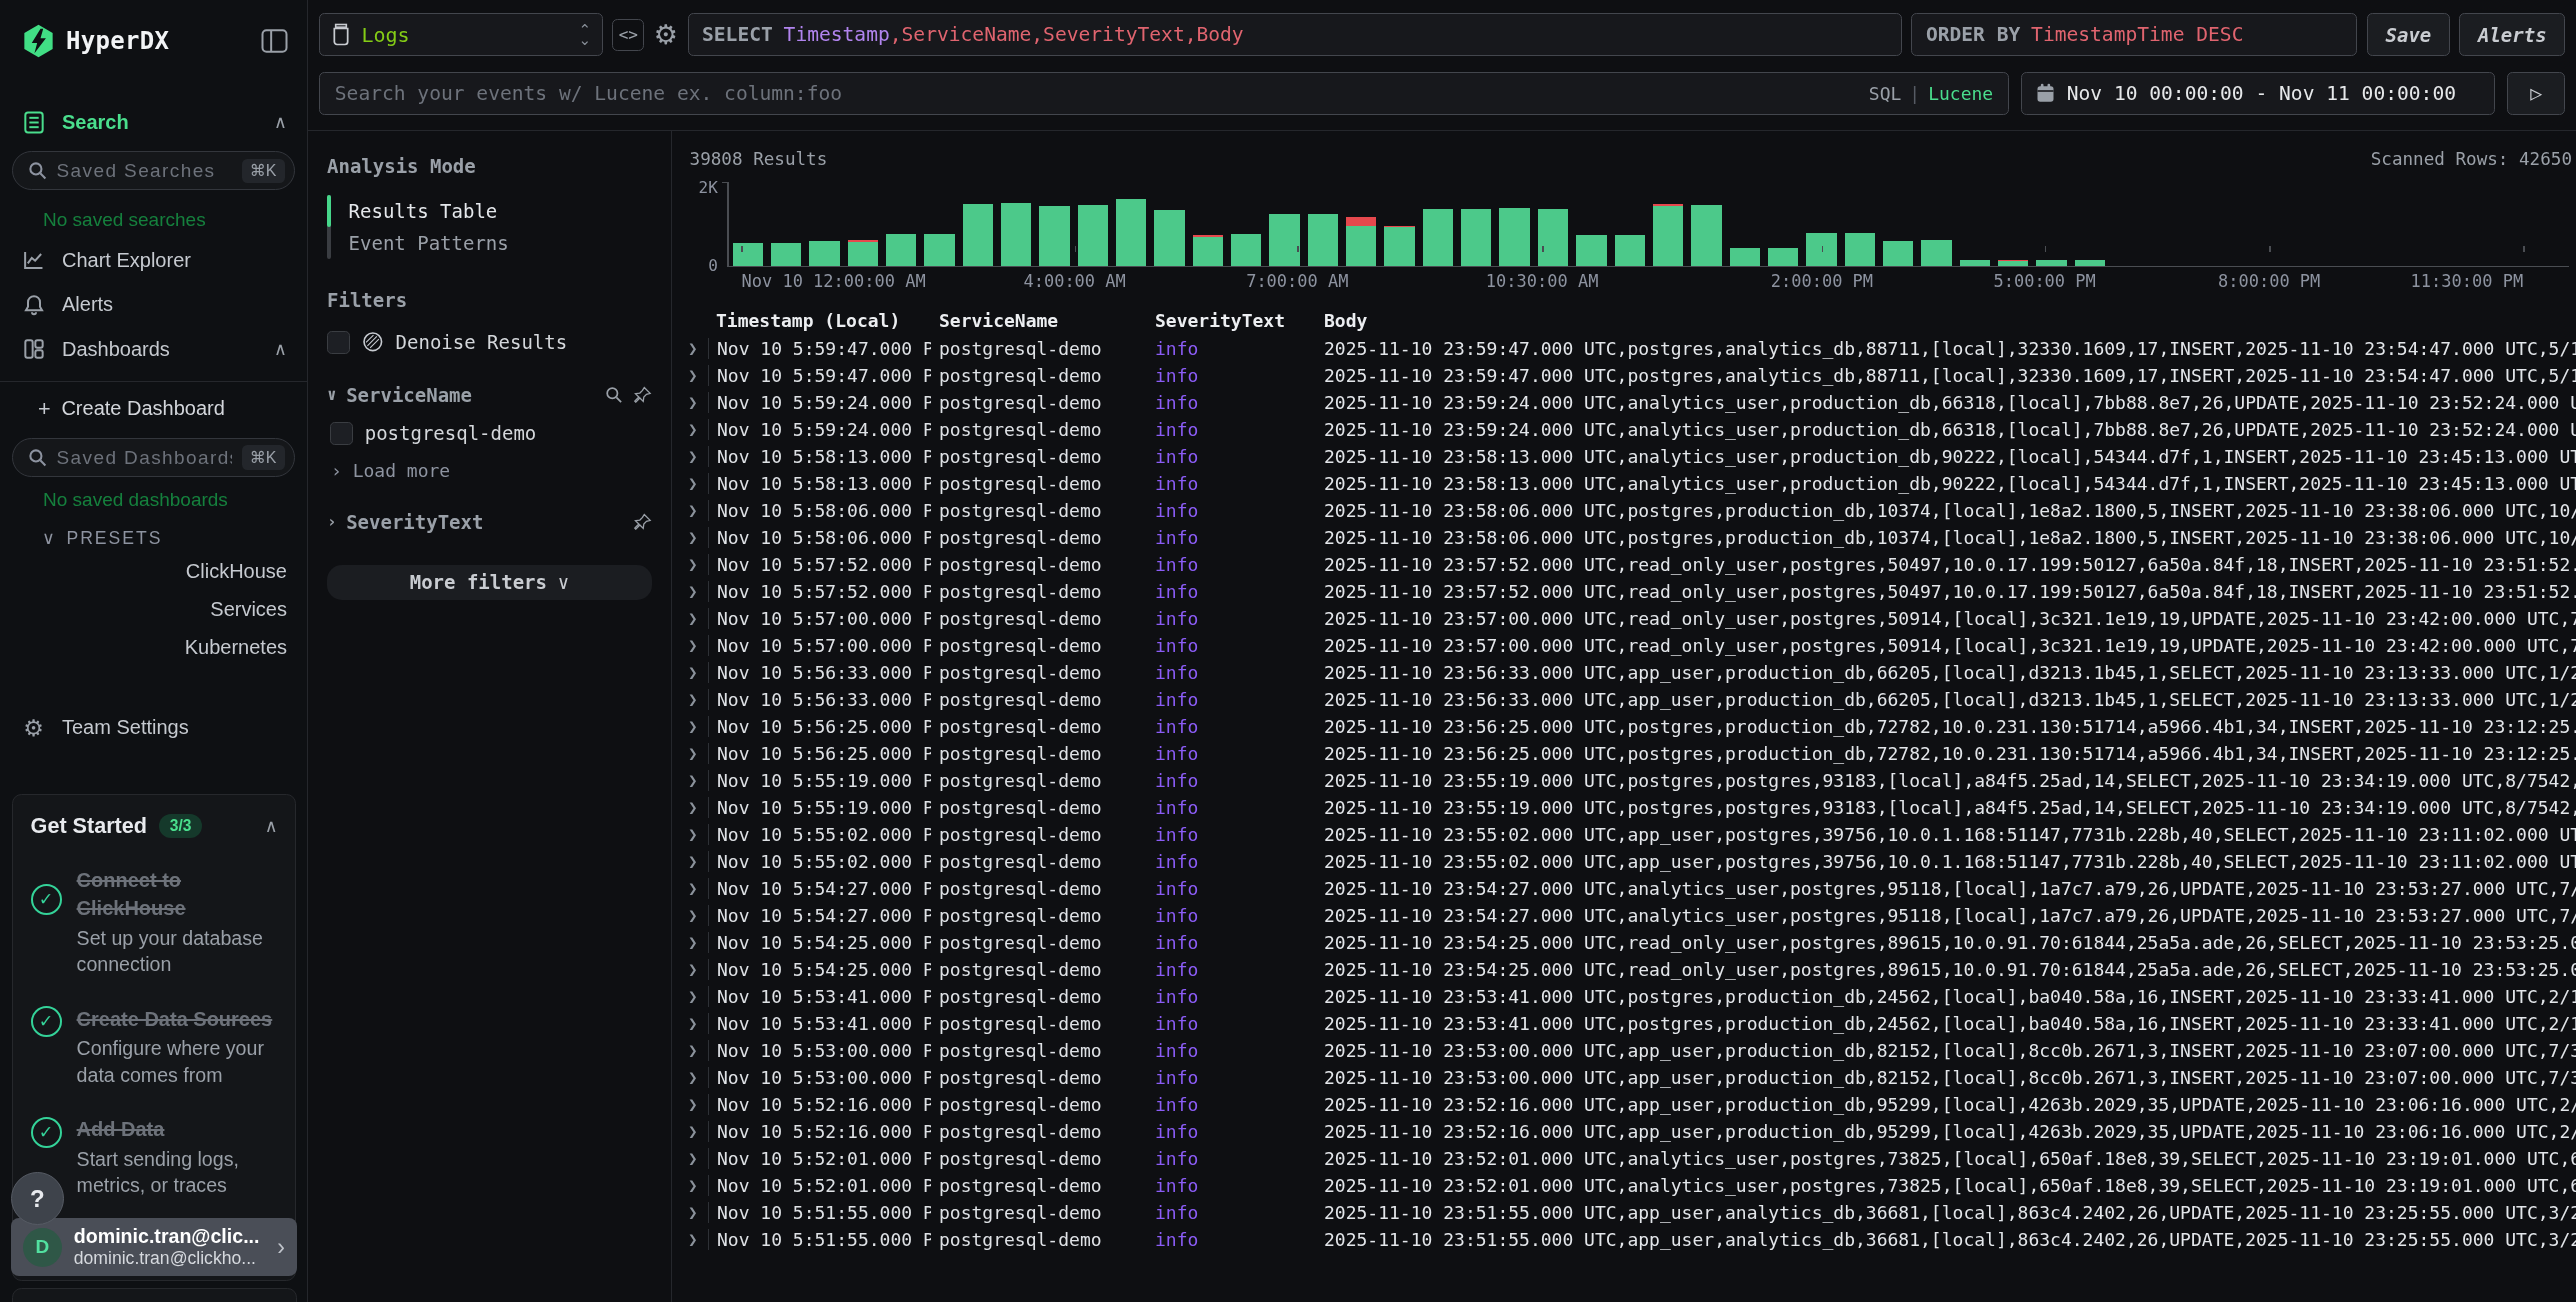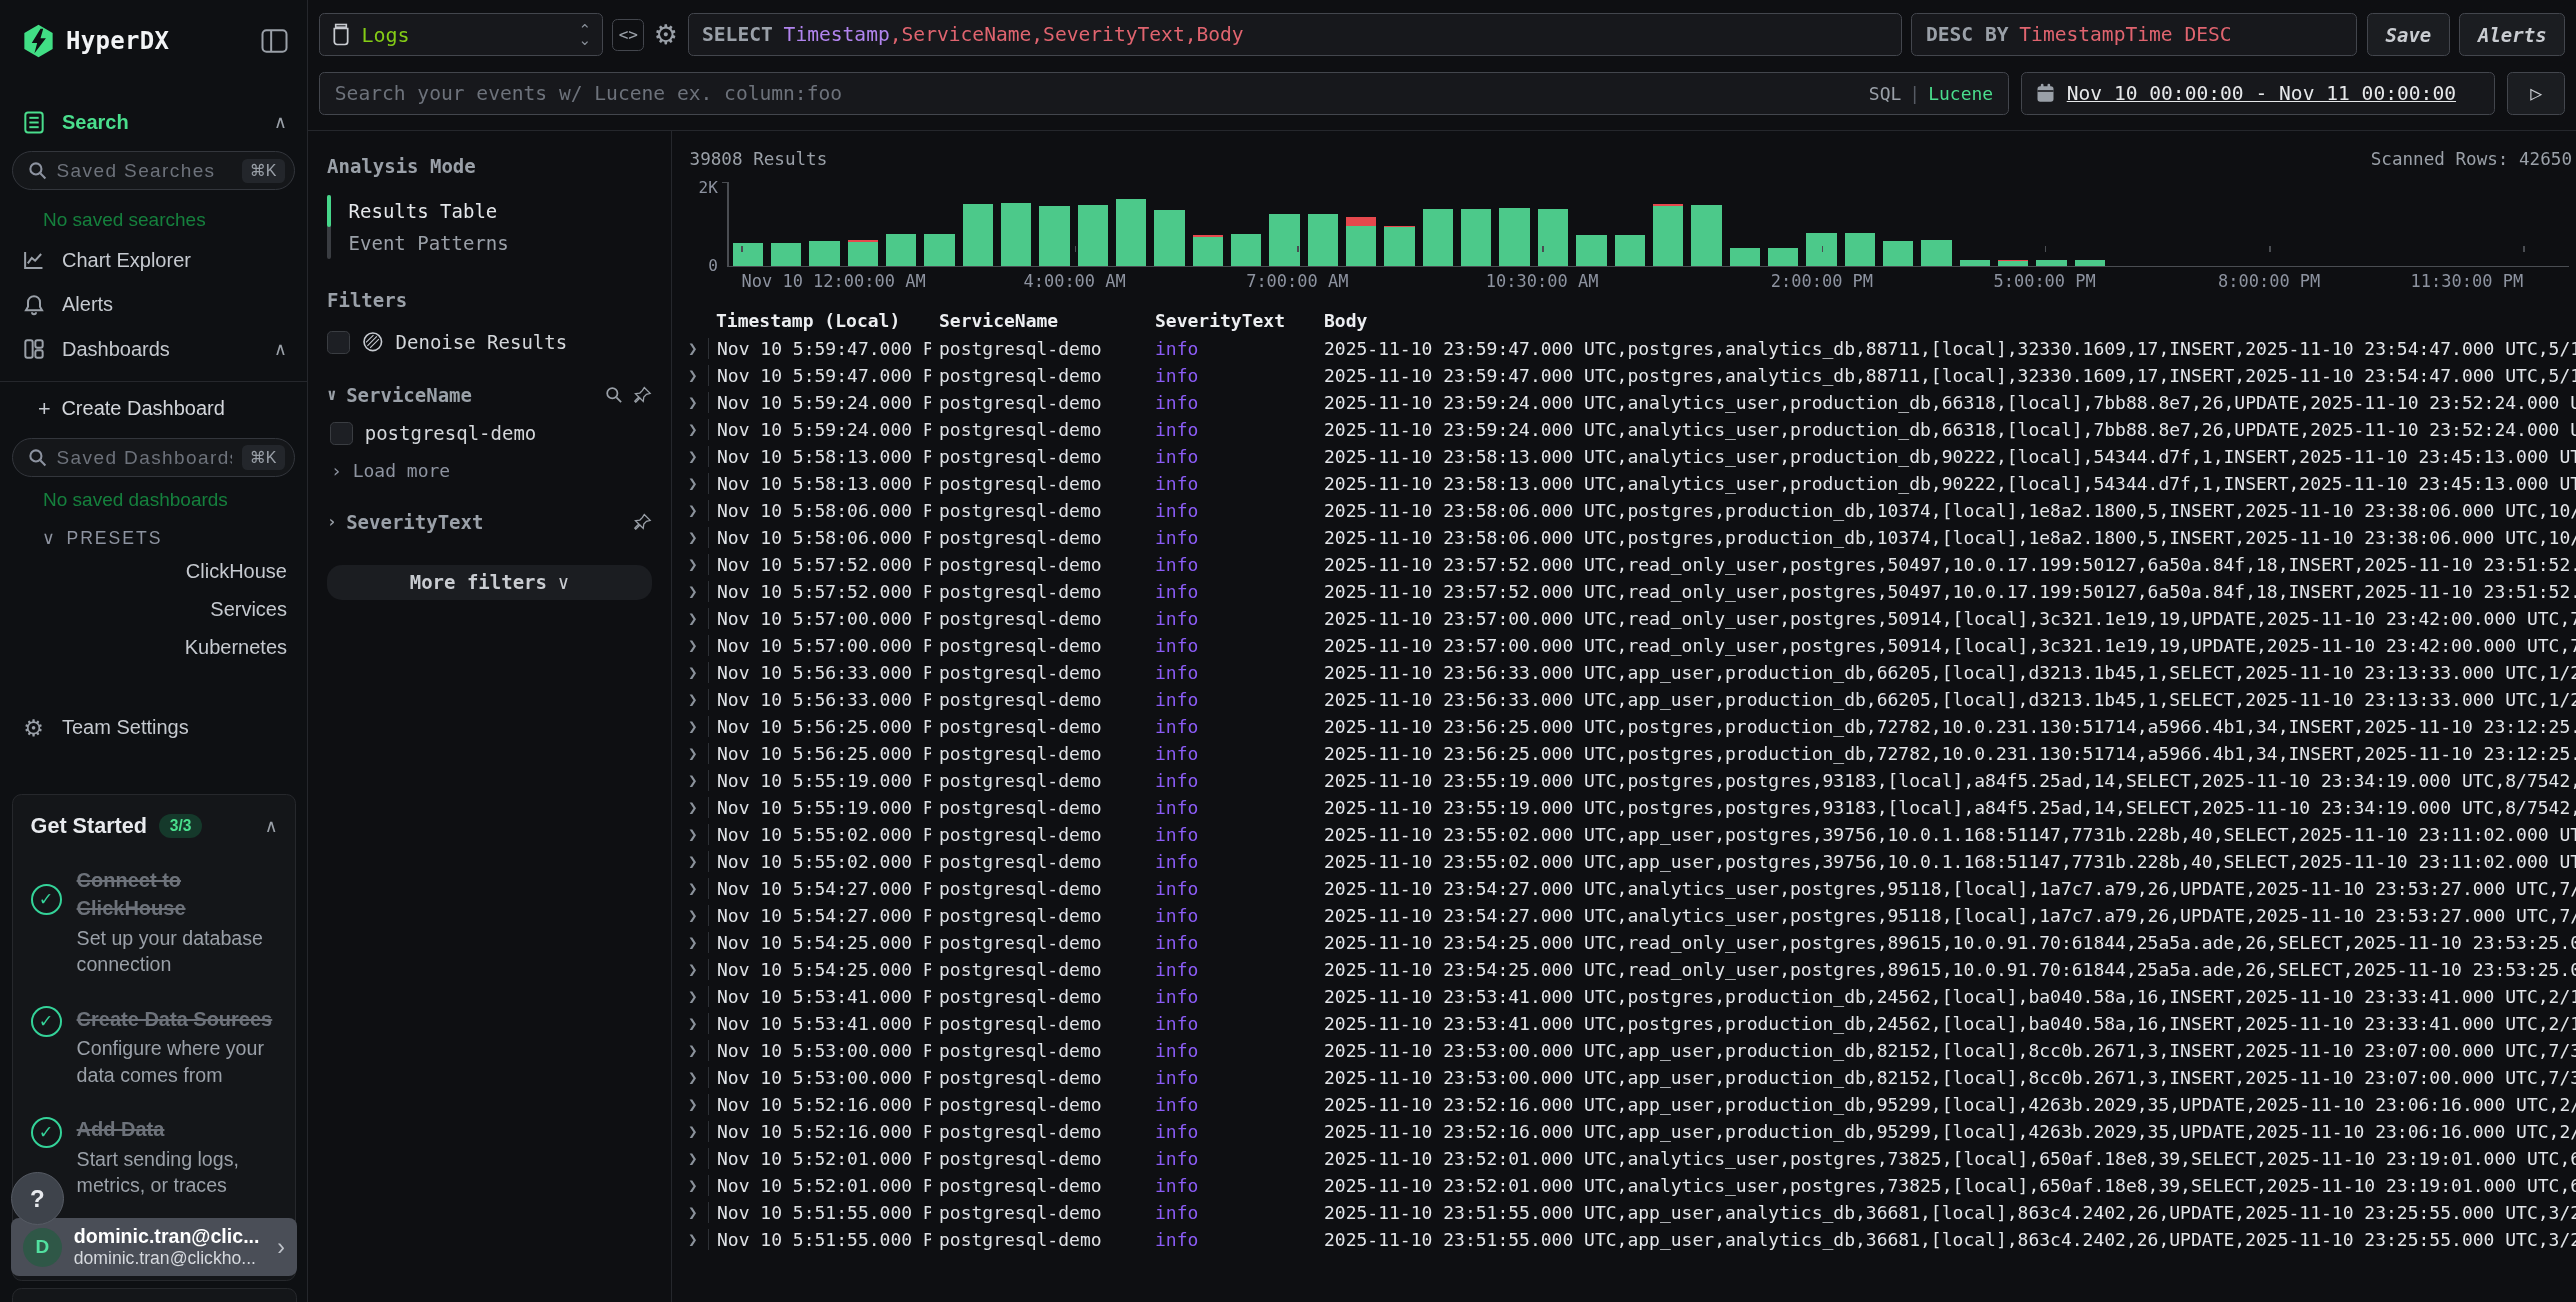--- a/index.html
+++ b/index.html
@@ -78,21 +78,21 @@
   .btn { background:#1b1d21; border:1.4px solid #43464d; border-radius:5.4px; height:43px; padding:0 17.6px;
          color:#c9ccd1; font-size:19px; font-weight:bold; display:flex; align-items:center; cursor:pointer;
          font-family:"DejaVu Sans Mono","Liberation Mono",monospace;font-style:italic; }
   .search-box { flex:1; padding:0 15px; gap:12px; }
   .search-box input { flex:1; min-width:0; background:transparent; border:0; outline:0; color:#e6e8ea;
            font-size:19.6px; font-family:"DejaVu Sans Mono","Liberation Mono",monospace; }
   .search-box input::placeholder { color:#6d727b; }
   .lang-toggle { font-size:18px; white-space:nowrap; }
   .lang-sql { color:#9aa0a8; cursor:pointer; } .lang-sep { color:#565b64; margin:0 8px; }
   .lang-lucene { color:#4ade8d; cursor:pointer; }
-  .date-box { width:474px; padding:0 13.5px; gap:12px; font-size:19.6px; color:#e6e8ea; cursor:pointer; white-space:nowrap;text-decoration:underline; }
+  .date-box { width:474px; padding:0 13.5px; gap:12px; font-size:19.6px; color:#e6e8ea; cursor:pointer; white-space:nowrap; }
   .run-btn { width:58px; justify-content:center; font-size:20px; color:#c9ccd1; cursor:pointer; }
 
   
   .filters-panel { position:absolute; left:308px; top:131px; width:364px; bottom:0;
                    border-right:1.4px solid #25272c; padding:24px 19px; }
   .panel-h { font-size:19px; font-weight:bold; color:#9aa0a8; }
   .modes { display:flex; margin-top:17.6px; }
   .mode-track { width:4px; border-radius:2px; background:#3a3d42; display:flex; flex-direction:column; }
   .mode-track .seg-active { height:50%; background:#46d68a; border-radius:2px; }
   .mode-items { flex:1; }
@@ -324,21 +324,21 @@
       <div class="icon-btn-box mono">&lt;&gt;</div>
       <div class="gear-btn">⚙</div>
 
       <div class="boxed query-box mono">
         <span class="kw">SELECT</span>
         <span style="color:#b184ee;">Timestamp</span>
           <span style="color:#e0646f;">,ServiceName,SeverityText,Body</span>
       </div>
 
       <div class="boxed orderby-box mono">
-        <span class="kw">DESC BY</span>
+        <span class="kw">ORDER BY</span>
         <span style="color:#e0646f;">TimestampTime DESC</span>
       </div>
 
       <button class="btn">Save</button>
       <button class="btn">Alerts</button>
     </div>
 
     <div class="tb-row2">
       <div class="boxed search-box">
         <input placeholder="Search your events w/ Lucene ex. column:foo" style="">

